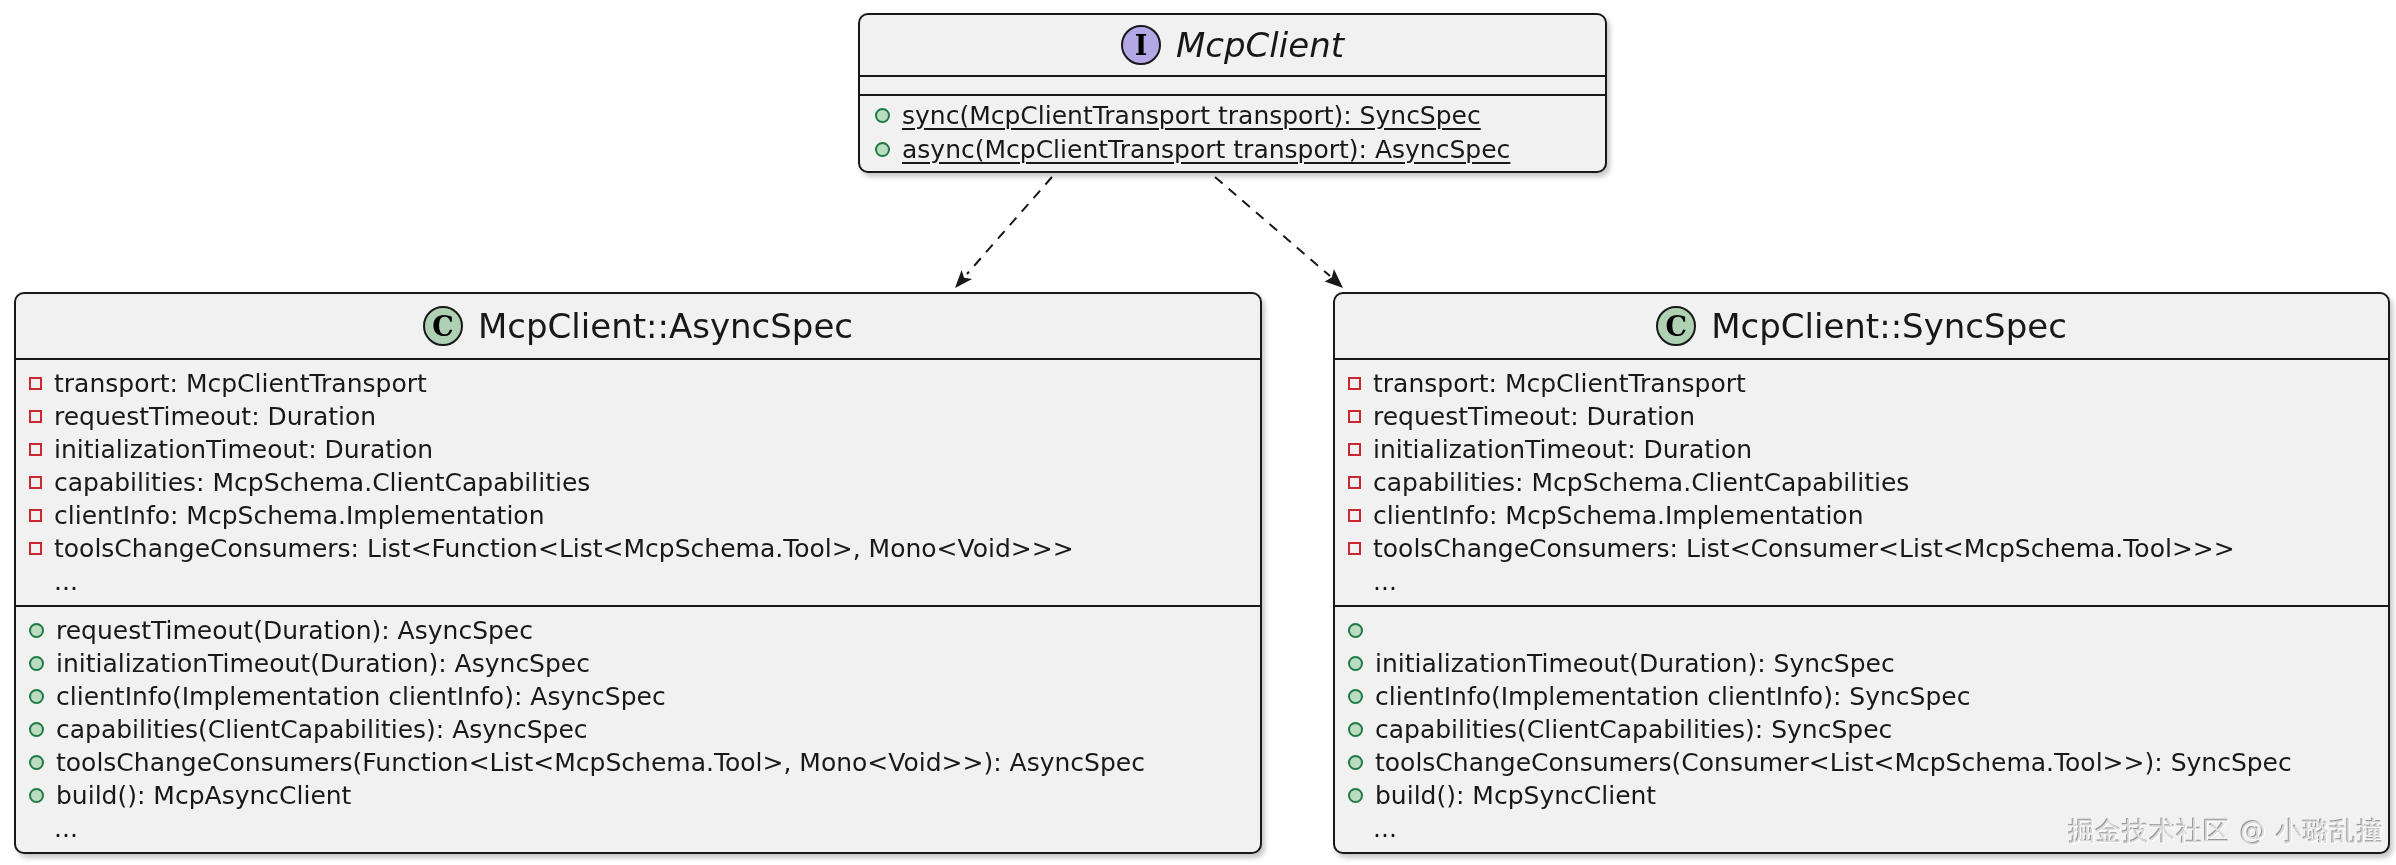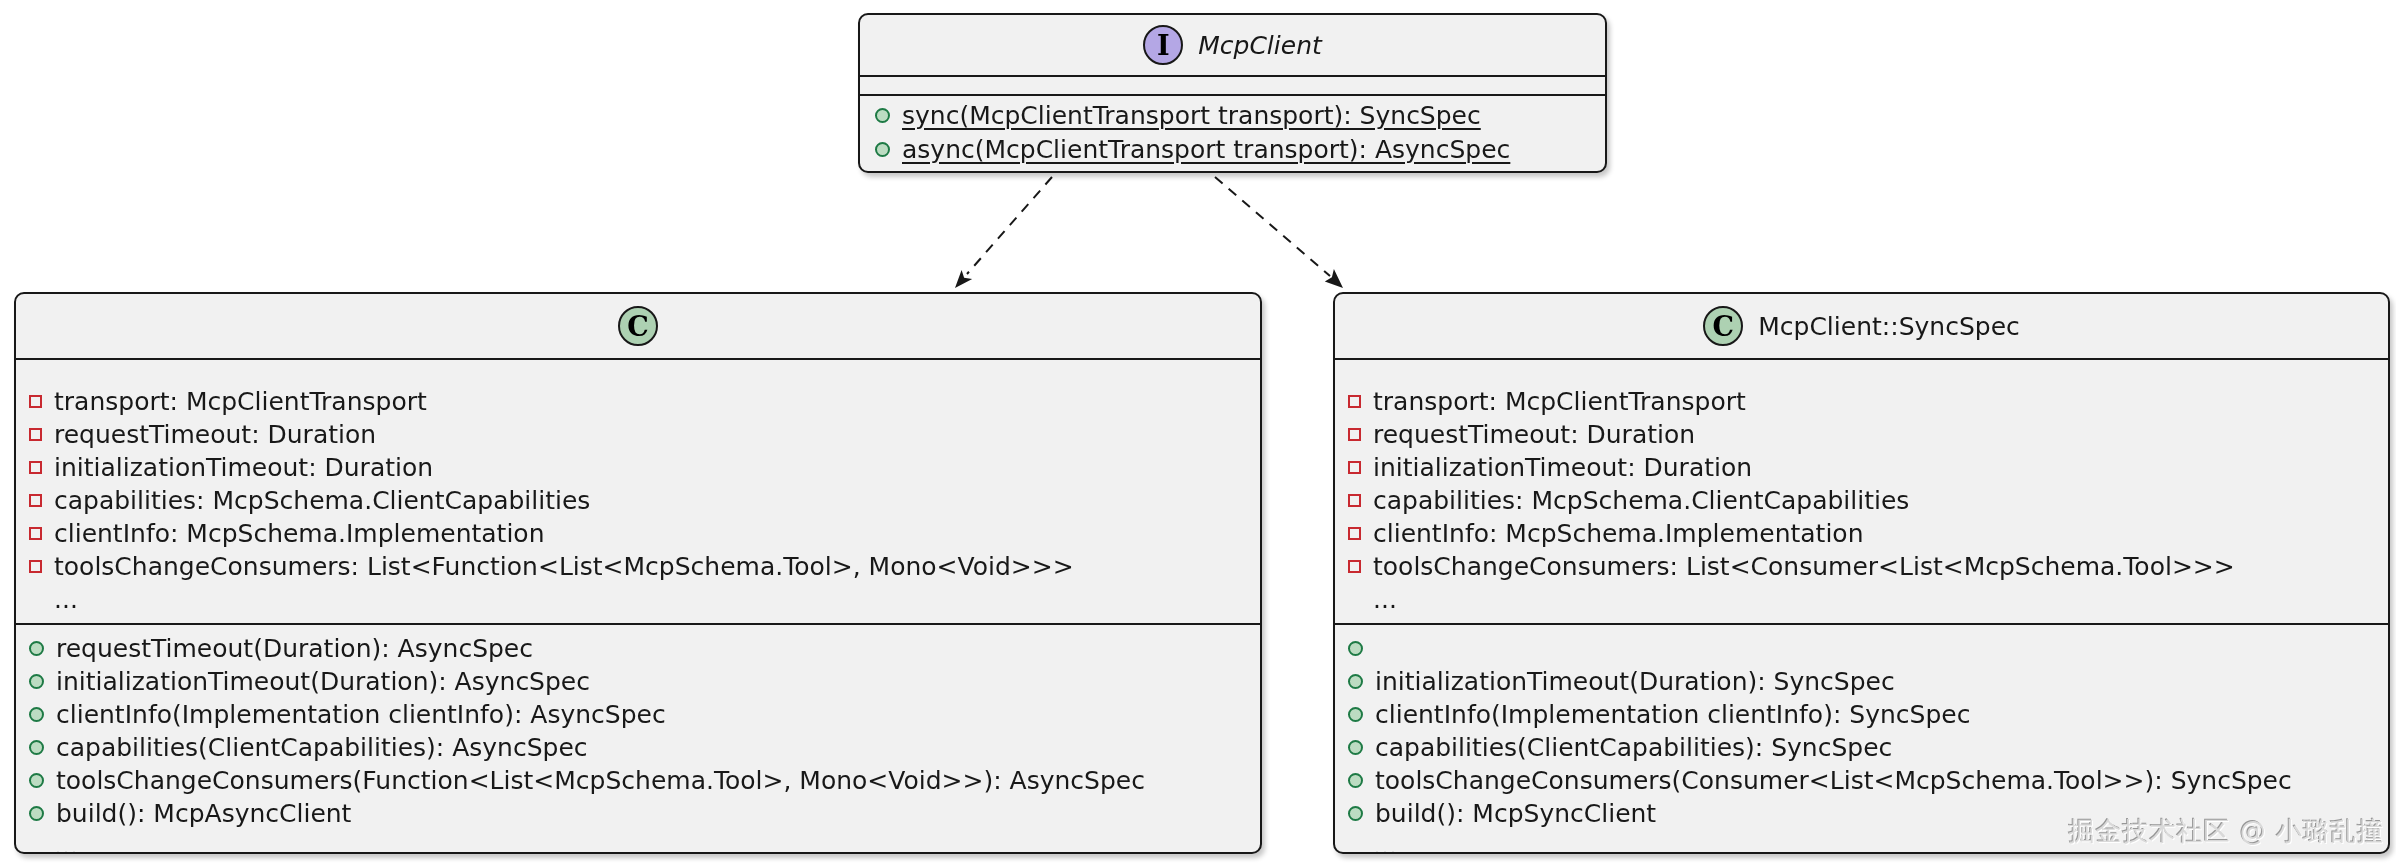--- a/index.html
+++ b/index.html
@@ -42,26 +42,26 @@
   .kind-badge{
     flex:none;display:flex;align-items:center;justify-content:center;
     width:40px;height:40px;border-radius:50%;
     border:2px solid var(--icon-border);
     font-family:"DejaVu Serif","Liberation Serif",serif;
     font-weight:bold;font-size:27px;line-height:1;color:#000;
   }
   .interface-badge{background:var(--interface-icon-fill);}
   .class-badge{background:var(--class-icon-fill);}
 
-  .box-title{font-size:25px;white-space:nowrap;}
+  .box-title{font-size:34px;white-space:nowrap;}
   .interface-box .box-title{font-style:italic;}
 
   .compartment{overflow:hidden;}
   .empty-compartment{flex:none;height:19px;border-bottom:2px solid var(--box-border);}
-  .fields-compartment{flex:none;border-bottom:2px solid var(--box-border);padding:25px 0 8px;}
+  .fields-compartment{flex:none;border-bottom:2px solid var(--box-border);padding:7px 0 8px;}
   .methods-compartment{flex:1;padding:7px 0 4px;border-radius:10px;}
   .interface-box .methods-compartment{padding:2px 0 4px;}
 
   .member-row{
     display:flex;align-items:center;gap:12px;
     height:33px;padding-left:13px;
     font-size:25px;white-space:nowrap;
   }
   .interface-box .member-row{height:34px;padding-left:15px;}
   .interface-box .member-text{
@@ -126,20 +126,21 @@
       <div class="member-row">
         <span class="method-icon"></span>
         <span class="member-text">async(McpClientTransport transport): AsyncSpec</span>
       </div>
     </div>
   </section>
 
   <section class="uml-box async-box">
     <header class="box-header">
       <span class="kind-badge class-badge">C</span>
+      <span class="box-title">McpClient::AsyncSpec</span>
     </header>
     <div class="compartment fields-compartment">
       <div class="member-row">
         <span class="field-icon"></span>
         <span class="member-text">transport: McpClientTransport</span>
       </div>
       <div class="member-row">
         <span class="field-icon"></span>
         <span class="member-text">requestTimeout: Duration</span>
       </div>

